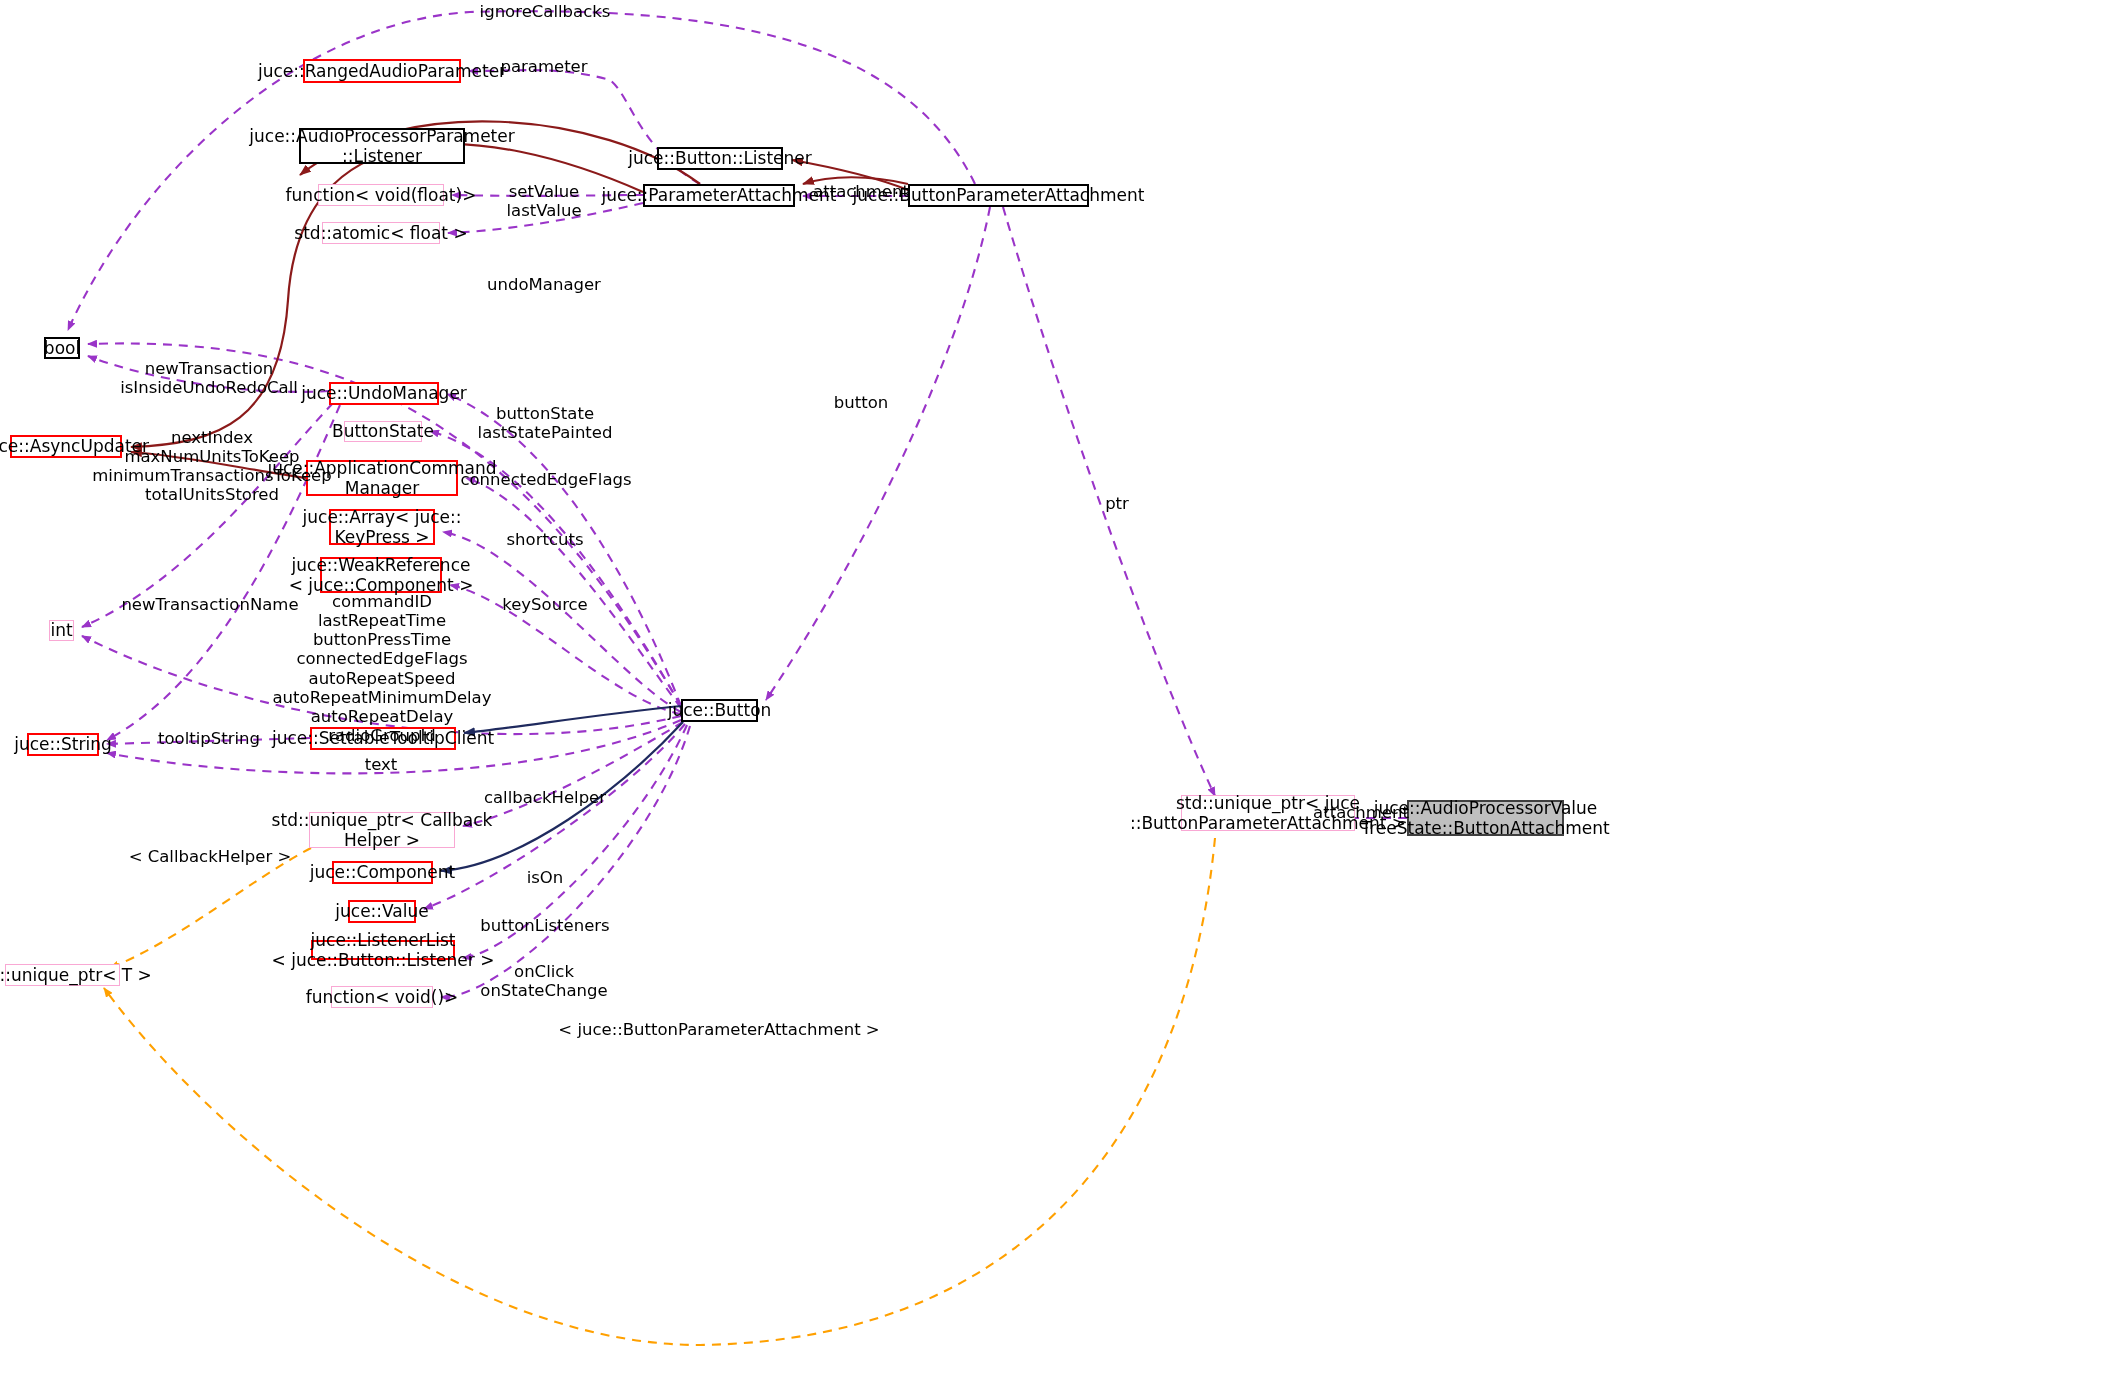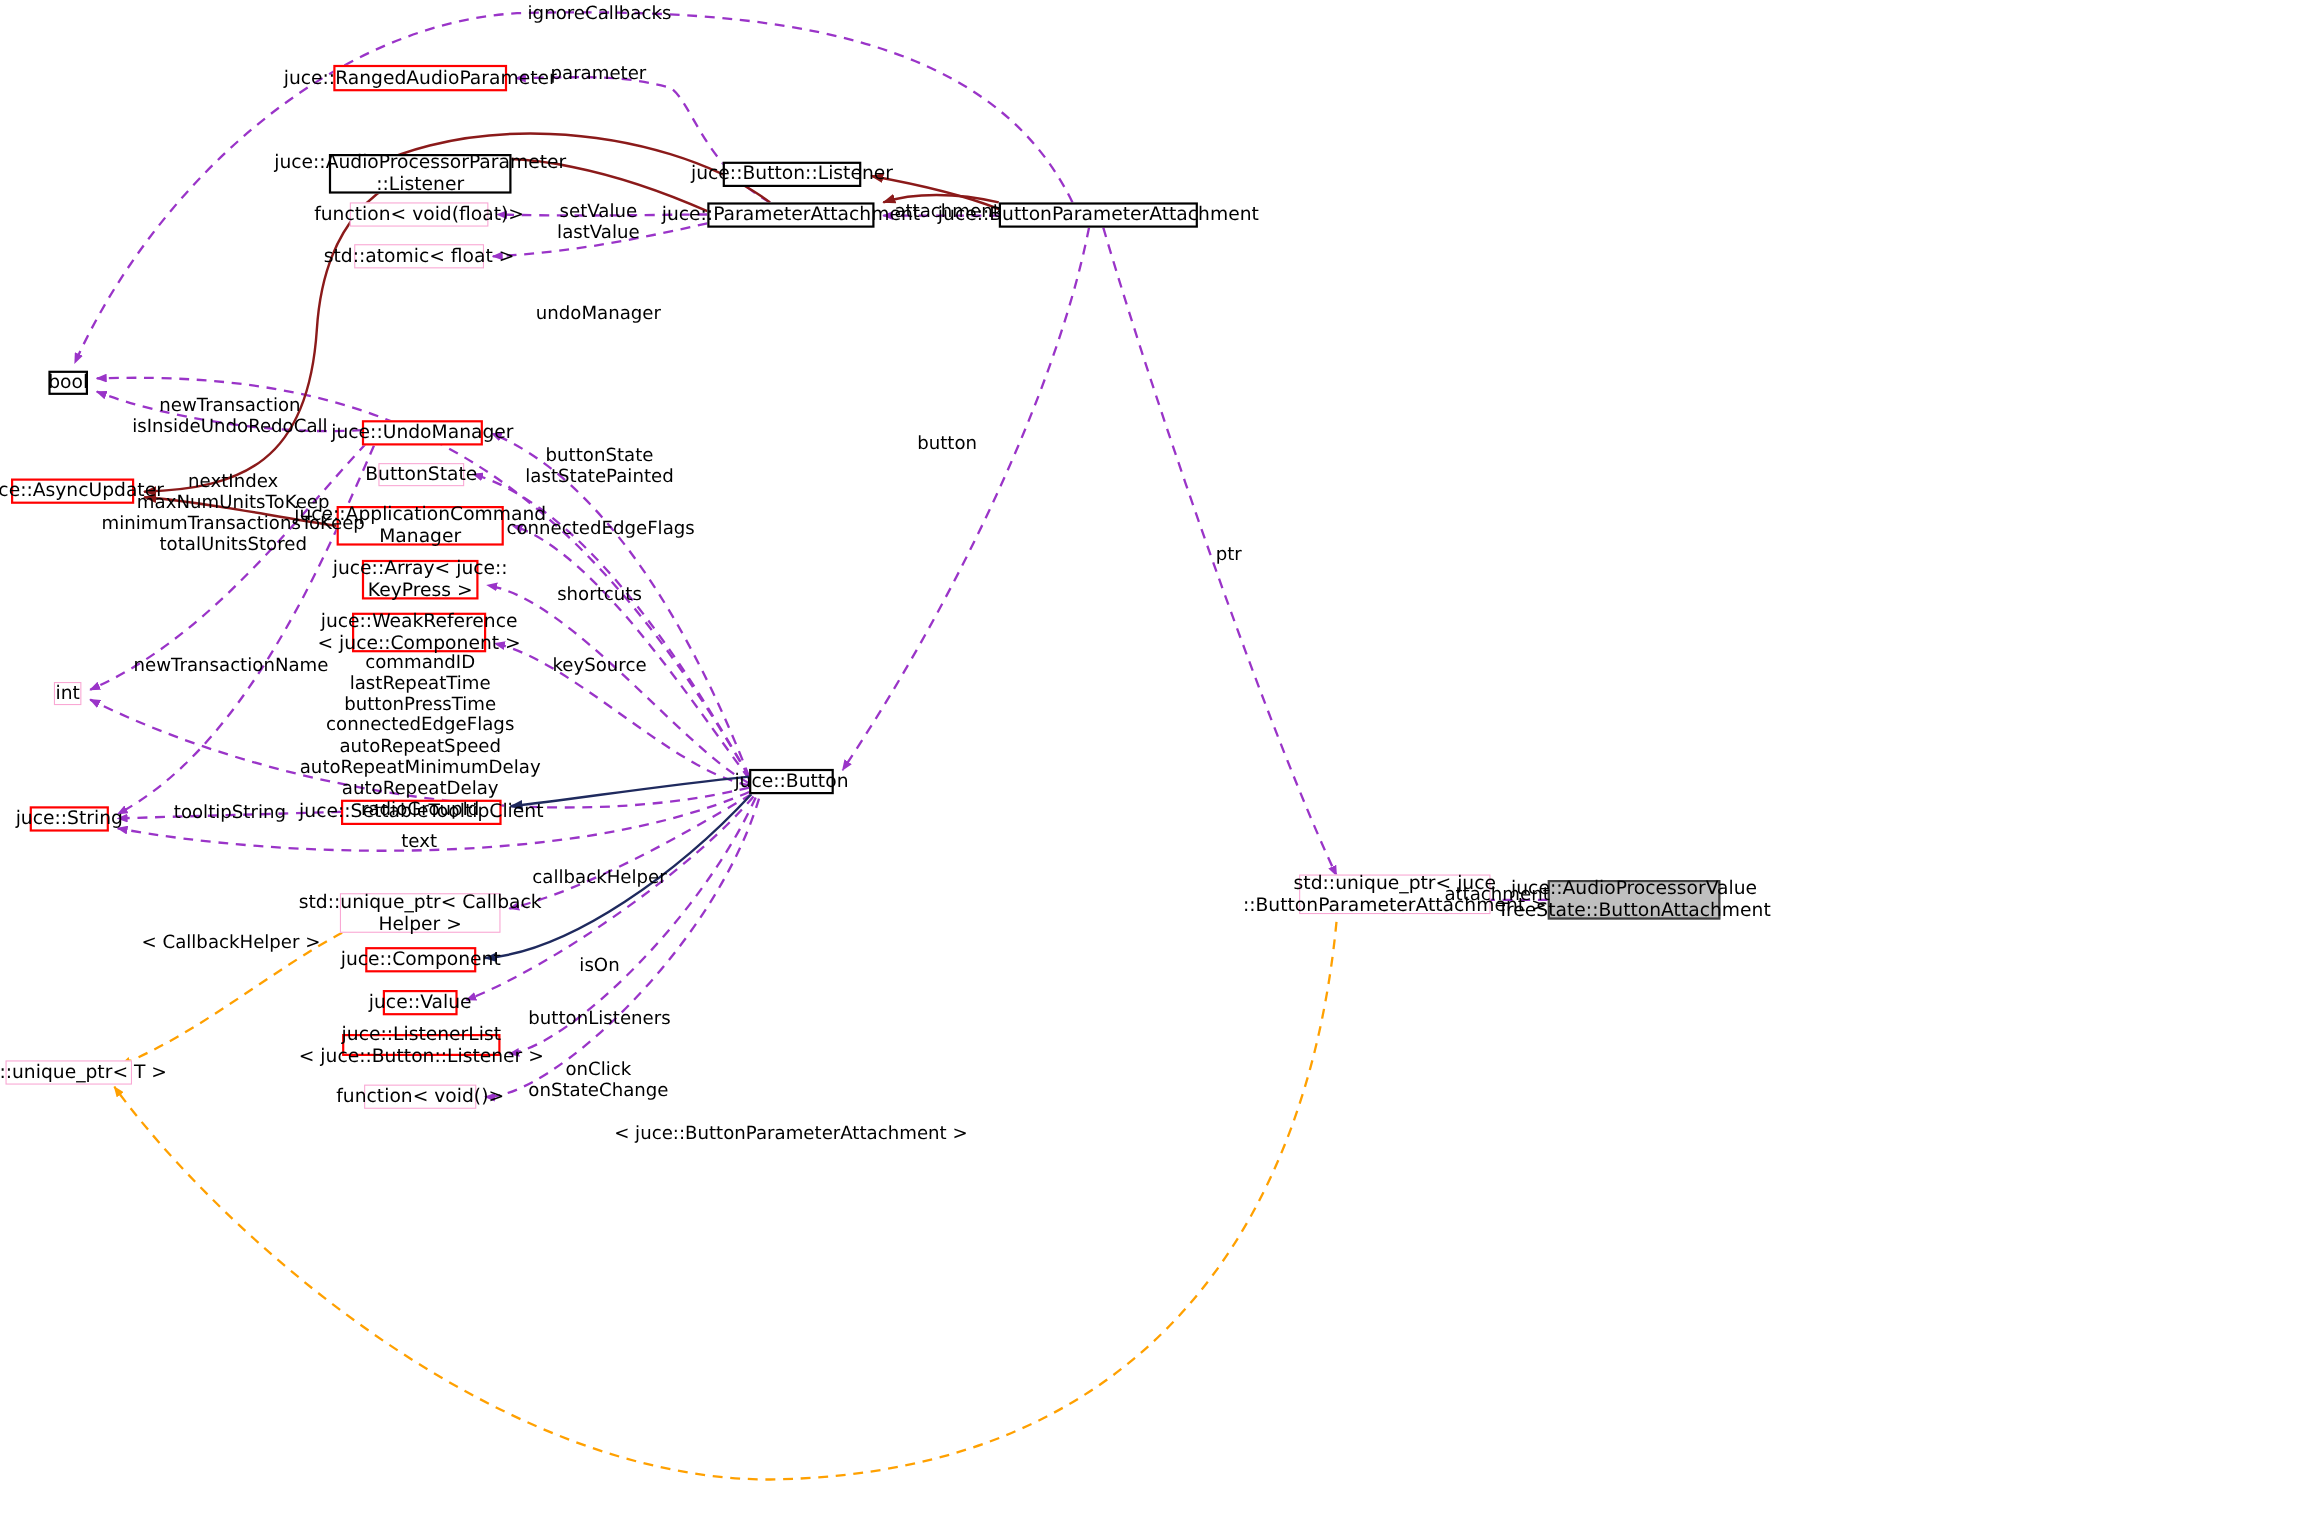--- a/index.html
+++ b/index.html
@@ -145,21 +145,21 @@
 
     <g fill="none" stroke-width="2.1" stroke-dasharray="9,7" stroke="#ffa000" marker-end="url(#ah-orange)">
 
       <path d="M311,848 C 250,880 180,940 110,968"></path>
 
       <path d="M1215,838 C 1190,1100 1050,1340 700,1345 C 450,1345 200,1120 104,988"></path>
     </g>
   </svg>
 
   <div class="node red" style="left:303px;  top:59px;   width:158px; height:24px;">juce::RangedAudioParameter</div>
-  <div class="node black" style="left:299px;  top:140px;  width:166px; height:36px;">juce::AudioProcessorParameter
+  <div class="node black" style="left:299px;  top:128px;  width:166px; height:36px;">juce::AudioProcessorParameter
 ::Listener</div>
   <div class="node black" style="left:657px;  top:147px;  width:126px; height:23px;">juce::Button::Listener</div>
   <div class="node grey" style="left:318px;  top:184px;  width:126px; height:22px;">function&lt; void(float)&gt;</div>
   <div class="node black" style="left:643px;  top:184px;  width:152px; height:23px;">juce::ParameterAttachment</div>
   <div class="node black" style="left:908px;  top:184px;  width:181px; height:23px;">juce::ButtonParameterAttachment</div>
   <div class="node grey" style="left:322px;  top:222px;  width:118px; height:22px;">std::atomic&lt; float &gt;</div>
   <div class="node black" style="left:44px;   top:337px;  width:36px;  height:22px;">bool</div>
   <div class="node red" style="left:329px;  top:382px;  width:110px; height:23px;">juce::UndoManager</div>
   <div class="node grey" style="left:344px;  top:421px;  width:78px;  height:21px;">ButtonState</div>
   <div class="node red" style="left:10px;   top:435px;  width:112px; height:23px;">juce::AsyncUpdater</div>

